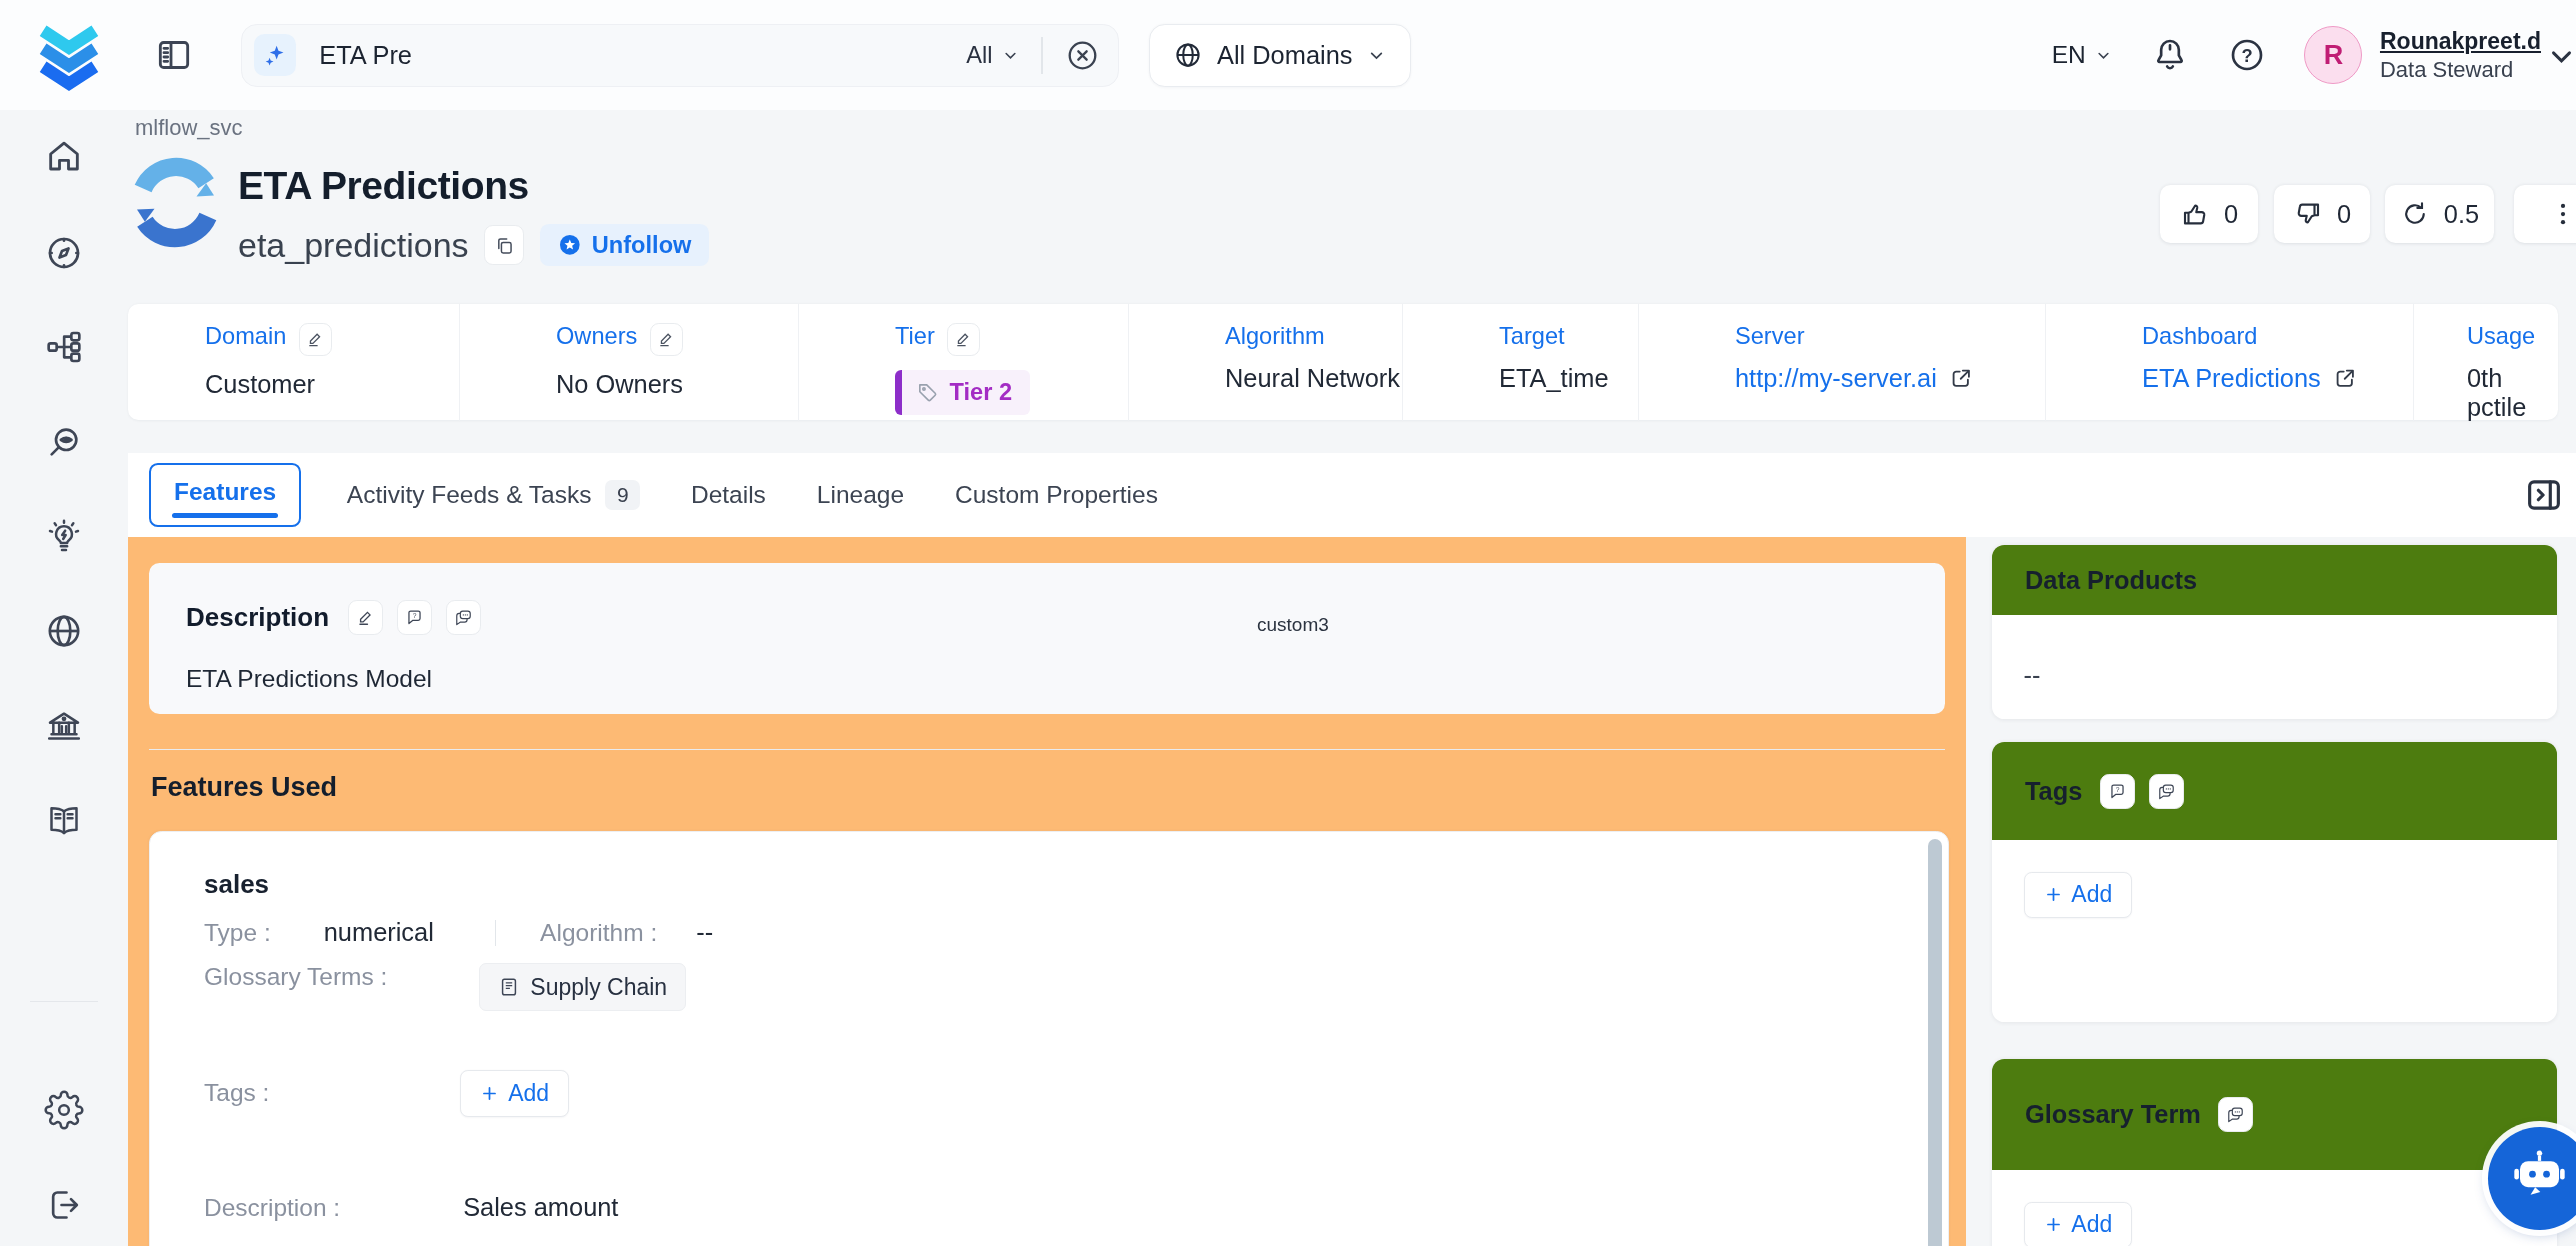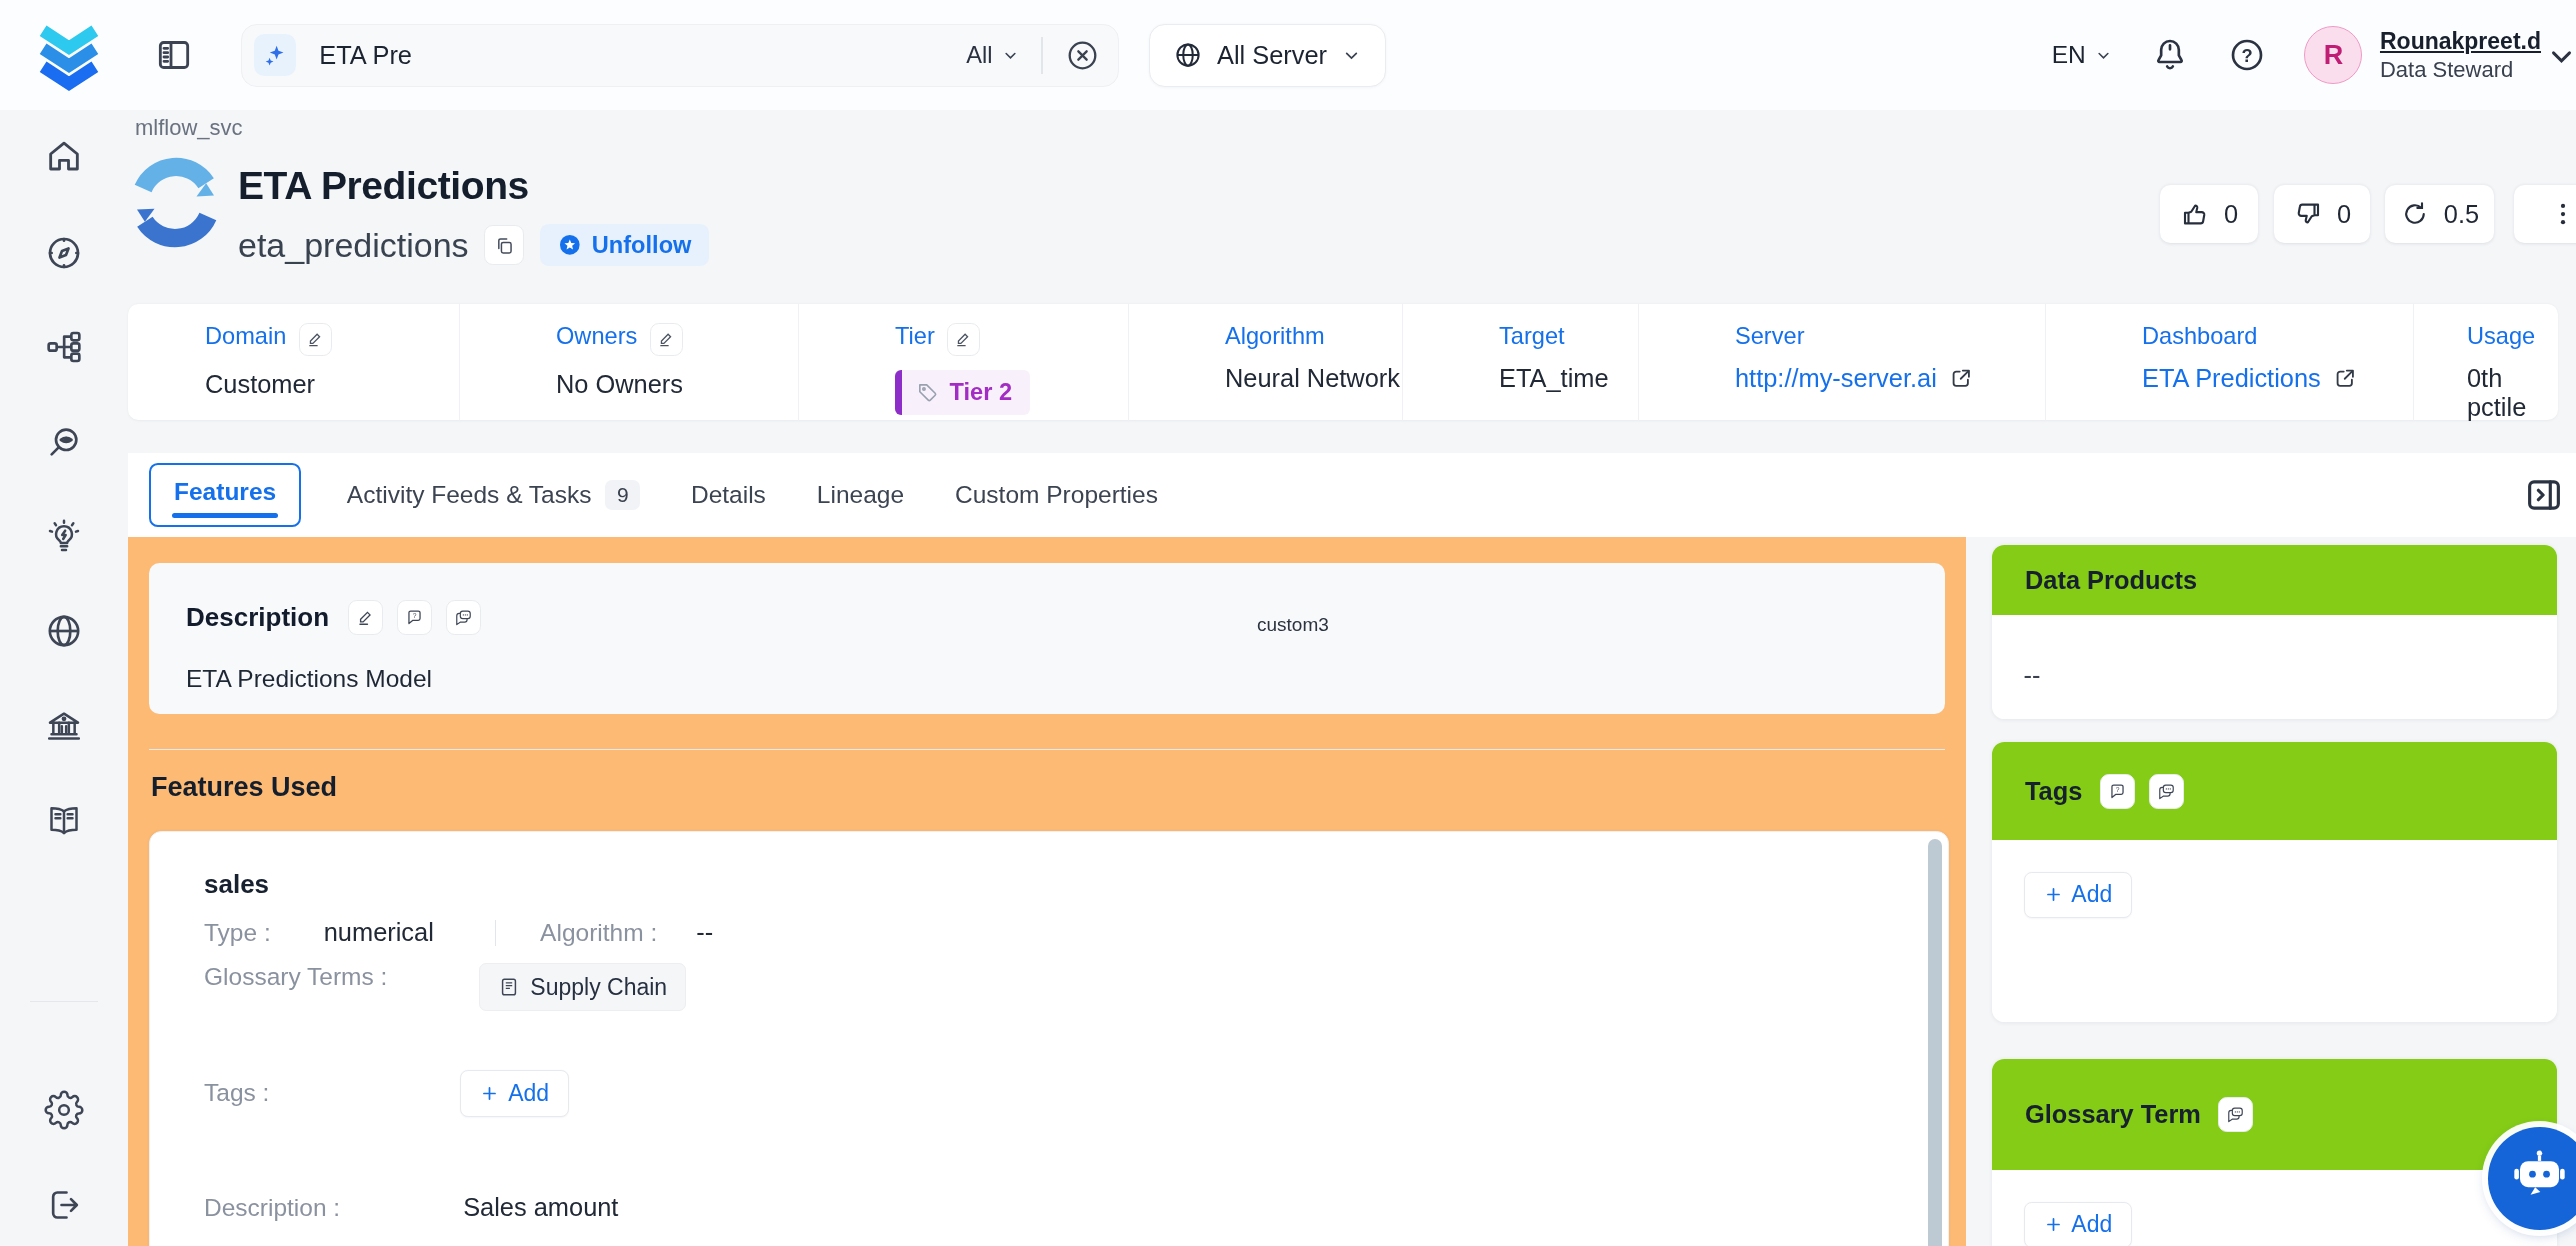--- a/index.html
+++ b/index.html
@@ -106,21 +106,21 @@
   .chip { display:inline-flex; align-items:center; gap:10.5px; background:#f5f6f8; border:1.3px solid #eceef1;
           border-radius:7px; padding:9.6px 17.5px; font-size:23px; font-weight:500; color:#273040; }
   .chip svg { width:22px; height:22px; color:#3e4656; }
   .addbtn { display:inline-flex; align-items:center; gap:8.8px; background:#fff; border:1.3px solid #e6e9ed;
             border-radius:7.9px; padding:8.8px 19px; font-size:23px; font-weight:500; color:#1570eb; cursor:pointer;
             box-shadow:0 0.9px 1.8px rgba(25,35,55,.04); }
   .addbtn svg { width:19px; height:19px; color:#1570eb; }
 
   .rpanel .card { position:absolute; left:1864px; width:565px; background:#fff; border-radius:12.3px;
                   box-shadow:0 0.9px 4.4px rgba(27,34,49,.07); overflow:hidden; }
-  .card-head { background:#84cc16; display:flex; align-items:center; gap:14px; padding-left:33px; }
+  .card-head { background:#4d7c0f; display:flex; align-items:center; gap:14px; padding-left:33px; }
   .card-title { font-size:25.4px; font-weight:600; color:#16202e; margin-right:3.5px; }
   .card1 { top:435px; height:174px; } .card1 .card-head { height:70px; }
   .card2 { top:632px; height:280px; } .card2 .card-head { height:98px; }
   .card3 { top:949px; height:315px; } .card3 .card-head { height:111px; }
   .empty { margin:46px 0 0 31.5px; font-size:25.4px; color:#39414f; }
   .card-body-pad { margin:31.5px 0 0 31.5px; }
 
   .bot { position:absolute; left:2488px; top:1127px; width:103px; height:103px; border-radius:50%;
          background:#1565d8; box-shadow:0 0 0 6.1px rgba(255,255,255,.95), 0 3.5px 12.3px rgba(20,60,140,.35);
          display:flex; align-items:center; justify-content:center; cursor:pointer; }
@@ -163,21 +163,21 @@
           <path d="M9.3 9.3l5.4 5.4M14.7 9.3l-5.4 5.4"></path>
       </svg>
     </div>
 
     <div class="pill">
       <svg width="30" height="30" viewBox="0 0 24 24" fill="none" stroke="#222a38" stroke-width="1.6">
           <circle cx="12" cy="12" r="8.5"></circle>
           <path d="M3.5 12h17"></path>
           <ellipse cx="12" cy="12" rx="3.8" ry="8.5"></ellipse>
         </svg>
-      <span>All Server</span>
+      <span>All Domains</span>
       <svg width="21" height="21" viewBox="0 0 24 24" fill="none" stroke="#3a4250" stroke-width="2" stroke-linecap="round">
           <path d="M6.5 9.5 12 15l5.5-5.5"></path>
         </svg>
     </div>
 
     <div class="hdr-right">
       <span class="lang">
         <span>EN</span>
         <svg width="19" height="19" viewBox="0 0 24 24" fill="none" stroke="#3a4250" stroke-width="2" stroke-linecap="round">
             <path d="M6.5 9.5 12 15l5.5-5.5"></path>

